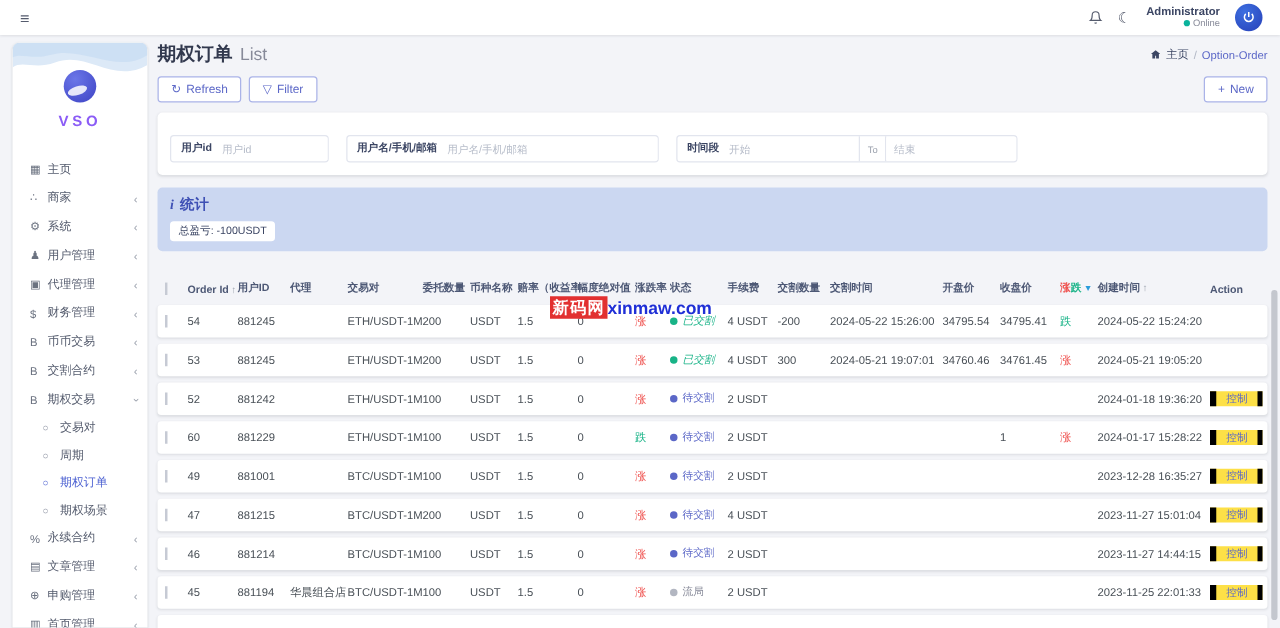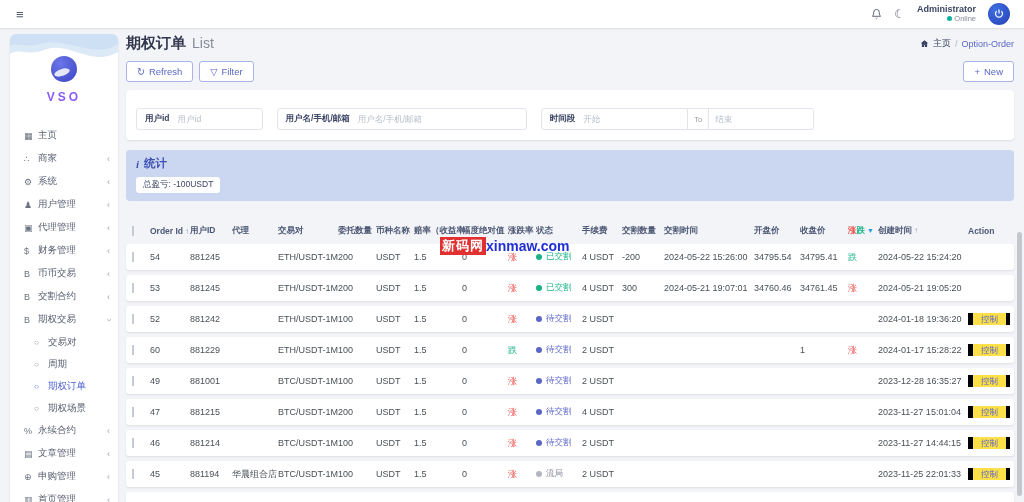--- a/index.html
+++ b/index.html
@@ -73,21 +73,21 @@
   .cell { font-size:9px; color:#495057; padding-right:4px; white-space:nowrap; overflow:hidden; }
   .row-card { background:#fff; border-radius:3px; box-shadow:0 1px 2px rgba(56,65,74,.12);
     height:26px; margin-bottom:5px; }
   .cb { width:11px; height:11px; border:1px solid #c6cad4; border-radius:2px; background:#fff; margin-left:6px; cursor:pointer; }
   .sort-ico { color:#9aa0ac; font-size:8px; margin-left:2px; }
   .filter-ico { color:#299cdb; font-size:7px; margin-left:2px; }
   .up { color:#ef5350; } .hd-up { color:#ef5350; }
   .down { color:#18b387; } .hd-down { color:#18b387; }
   .status { display:flex; align-items:center; gap:4px; font-size:8.5px; }
   .status .sdot { width:6px; height:6px; border-radius:50%; flex:0 0 6px; }
-  .status.delivered { color:#18b387; } .status.delivered .sdot { background:#18b387; }
+  .status.delivered { color:#18b387;font-style:italic; } .status.delivered .sdot { background:#18b387; }
   .status.pending { color:#5b67c7; } .status.pending .sdot { background:#5b67c7; }
   .status.void { color:#878a99; } .status.void .sdot { background:#b2b6c1; }
   .ctl-btn { font-size:8.5px; color:#5b67c7; border:5px solid #000000; background:#fde047;
     border-radius:3px; padding:2.5px 8px; cursor:pointer; }
   
   .watermark { position:absolute; left:440px; top:237px; z-index:40; display:flex; align-items:center;
     pointer-events:none; font-weight:700; }
   .wm-cn { background:#e23030; color:#fff; font-size:13px; padding:0 2px; letter-spacing:1px; }
   .wm-en { color:#1f2fd6; font-size:14px; }
   .scrollbar { position:absolute; right:2px; top:232px; width:5px; height:264px; background:#c4c7ce;

